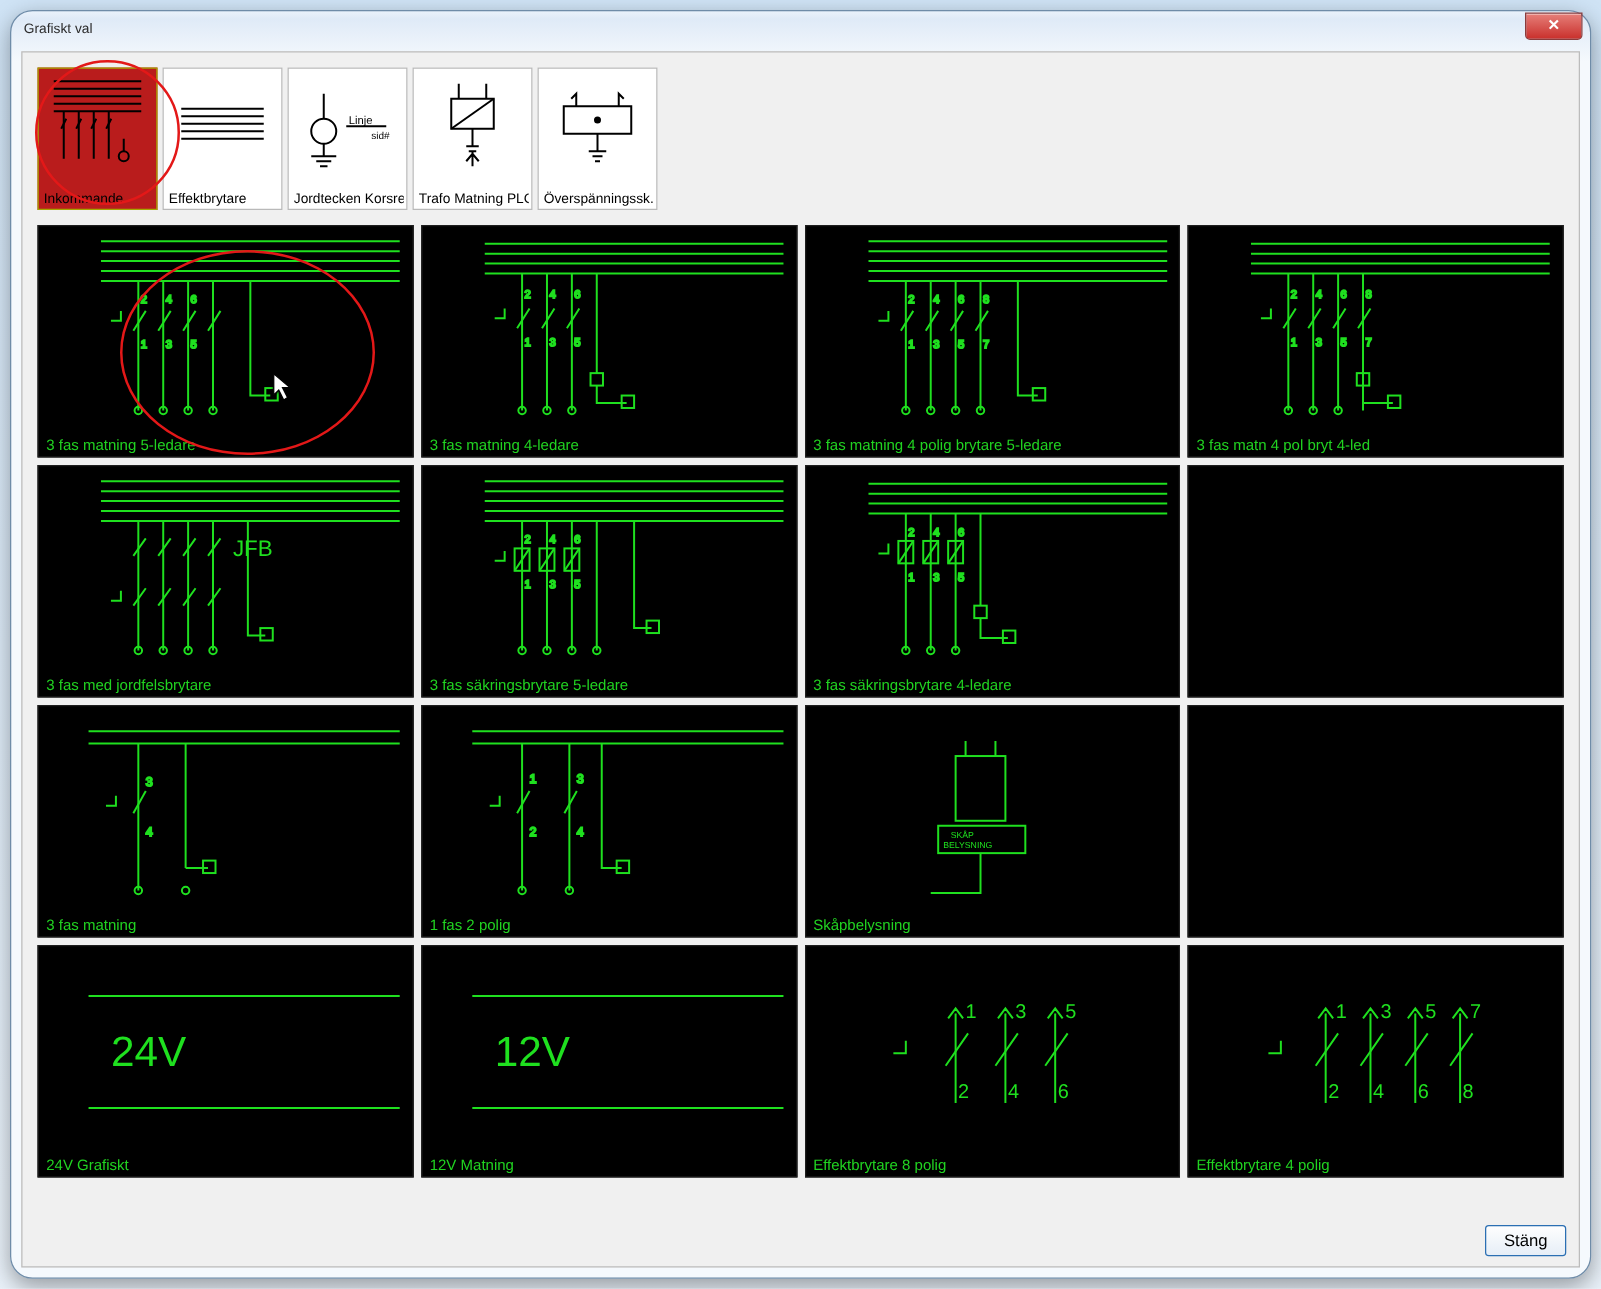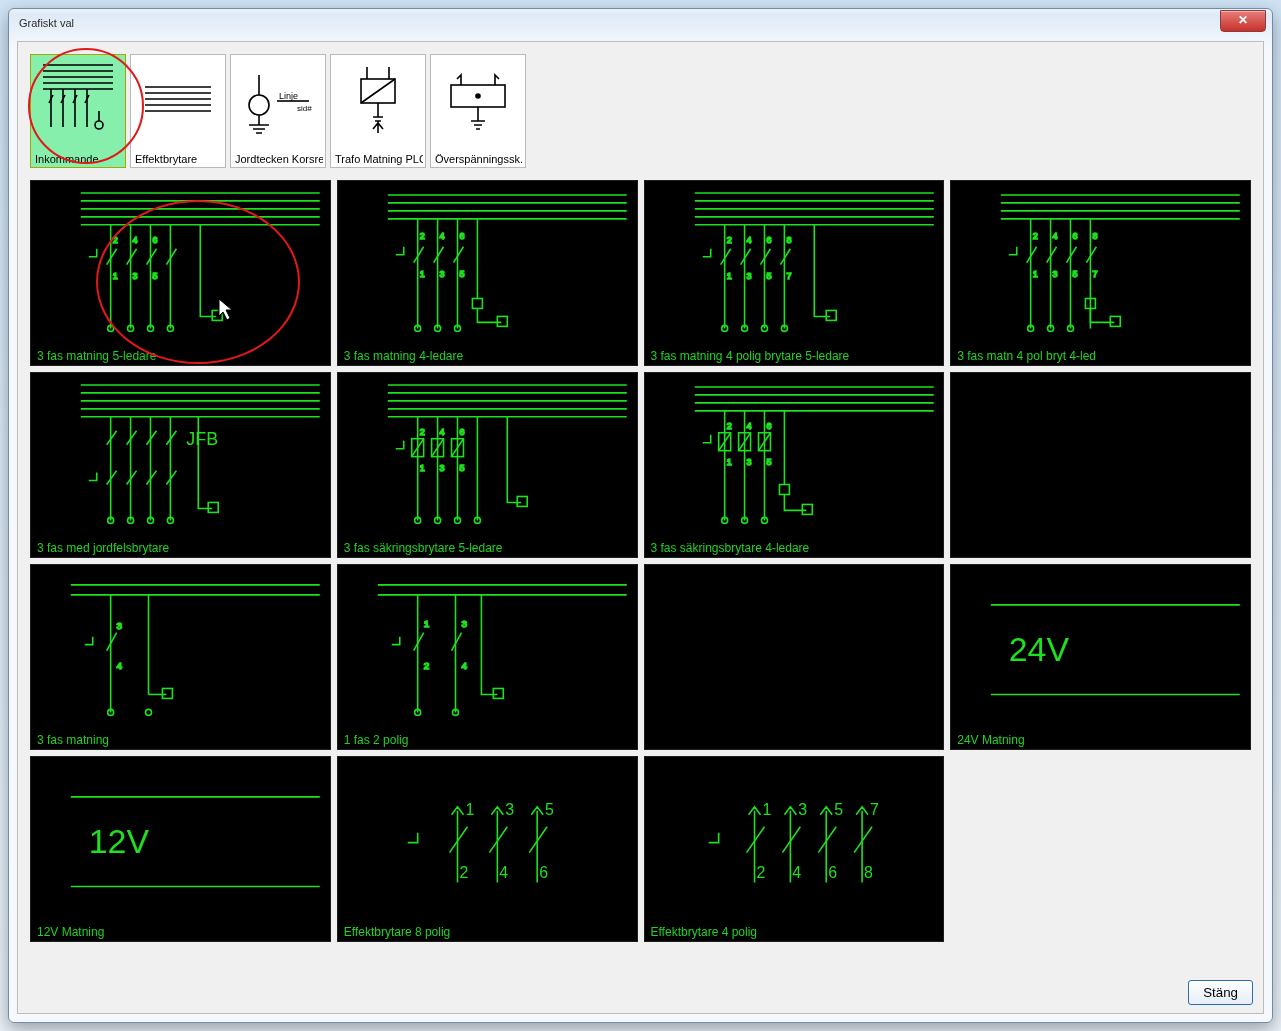--- a/index.html
+++ b/index.html
@@ -1,29 +1,29 @@
 <!DOCTYPE html>
 <html><head>
 <meta charset="utf-8">
 <style>
   html,body{margin:0;padding:0;font-family:"Segoe UI",Tahoma,sans-serif;font-size:11px;
     background:linear-gradient(#cfe3f5,#e9f1f9);height:100%;}
   .win{position:relative;width:1263px;height:1013px;margin:8px auto;
     background:linear-gradient(#eaf2fb,#dfeaf7 6px,#f5f9fd 40px);
-    border:1px solid #6f8ca8;border-radius:6px;box-shadow:0 6px 18px rgba(0,0,0,.35);}
+    border:1px solid #6f8ca8;border-radius:18px;box-shadow:0 6px 18px rgba(0,0,0,.35);}
   .titlebar{height:28px;line-height:28px;padding:0 0 0 10px;color:#2b2b2b;}
   .titlebar .t{display:inline-block;}
   .close{position:absolute;top:1px;right:6px;width:44px;height:20px;border:1px solid #8a3b3b;
     border-radius:0 0 4px 4px;background:linear-gradient(#e67f79,#c9302c);color:#fff;text-align:center;
     font-weight:bold;font-size:12px;line-height:18px;box-shadow:inset 0 1px 0 rgba(255,255,255,.4);}
   .inner{position:absolute;left:8px;right:8px;top:32px;bottom:8px;background:#f0f0f0;border:1px solid #bcbcbc;}
   
   .cats{position:absolute;left:12px;top:12px;display:flex;gap:4px;}
   .cat{width:94px;height:112px;background:#fff;border:1px solid #b9b9b9;position:relative;overflow:hidden;}
-  .cat.sel{background:#86efac;border-color:#a6a600;}
+  .cat.sel{background:#b91c1c;border-color:#a6a600;}
   .cat .th{position:absolute;left:0;top:0;right:0;height:90px;}
   .cat .lab{position:absolute;left:4px;right:2px;bottom:2px;font-size:11px;white-space:nowrap;overflow:hidden;}
   
   .ann-circle{position:absolute;border:2px solid #e31818;border-radius:50%;pointer-events:none;}
   
   .grid{position:absolute;left:12px;top:138px;right:12px;display:grid;
     grid-template-columns:repeat(4,1fr);grid-auto-rows:186px;gap:6px;}
   .tile{background:#000;border:1px solid #1e1e1e;position:relative;overflow:hidden;}
   .tile .cv{position:absolute;left:0;top:0;right:0;bottom:18px;}
   .tile .cap{position:absolute;left:6px;bottom:2px;color:#21d321;font-size:12px;white-space:nowrap;}
@@ -353,33 +353,48 @@
                 <circle cx="118" cy="148" r="3"></circle>
           <path d="M144 30 V130 h16"></path>
                 <rect x="156" y="124" width="10" height="10"></rect>
           <path d="M54 80 h8 v-8"></path>
         </g>
             </svg>
           </div>
         <div class="cap">1 fas 2 polig</div>
       </div>
 
+      <div class="tile">
+        <div class="cv">
+            <svg viewBox="0 0 300 168">
+              <g class="g">
+          <rect x="120" y="40" width="40" height="52"></rect>
+          <path d="M128 40 V28 M152 40 V28"></path>
+          <rect x="106" y="96" width="70" height="22"></rect>
+          <path d="M140 118 V150 H100"></path>
+        </g>
+        <text class="gtxt" x="116" y="106" font-size="7">SKÅP</text>
+        <text class="gtxt" x="110" y="114" font-size="7">BELYSNING</text>
+        </svg>
+          </div>
+        <div class="cap">Skåpbelysning</div>
+      </div>
 
       <div class="tile empty"></div>
 
       <div class="tile">
         <div class="cv">
             <svg viewBox="0 0 300 168">
               <g class="g">
           <path d="M40 40 H290 M40 130 H290"></path>
         </g>
         <text class="gtxt" x="58" y="96" font-size="34">24V</text>
         </svg>
           </div>
-        <div class="cap">24V Matning</div>
+        <div class="cap">24V Grafiskt</div>
       </div>
 
       <div class="tile">
         <div class="cv">
             <svg viewBox="0 0 300 168">
               <g class="g">
           <path d="M40 40 H290 M40 130 H290"></path>
         </g>
         <text class="gtxt" x="58" y="96" font-size="34">12V</text>
         </svg>

